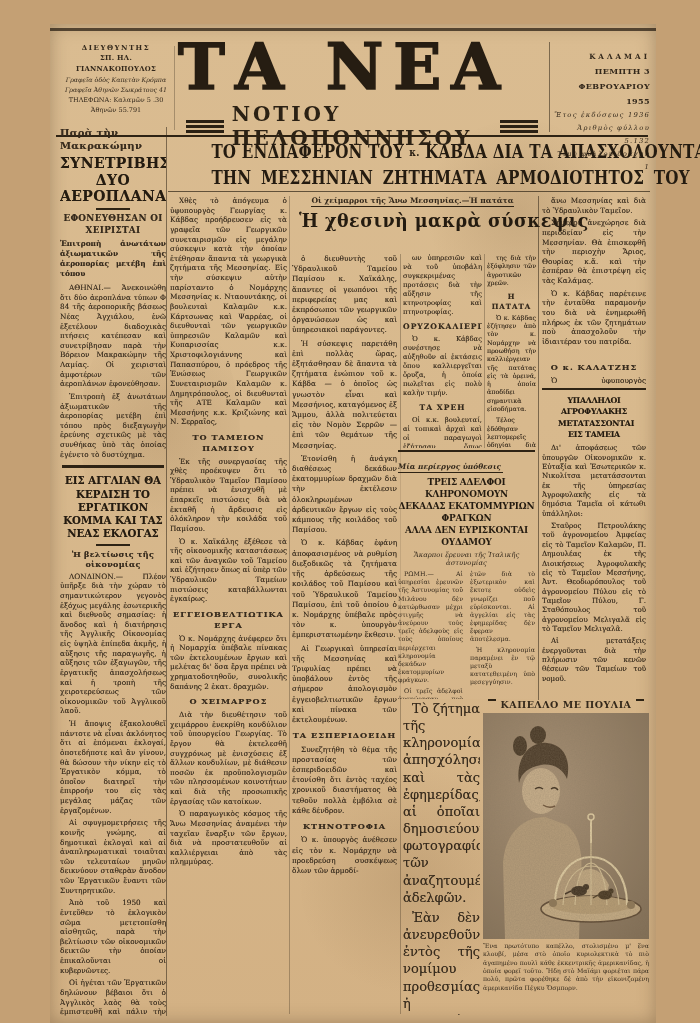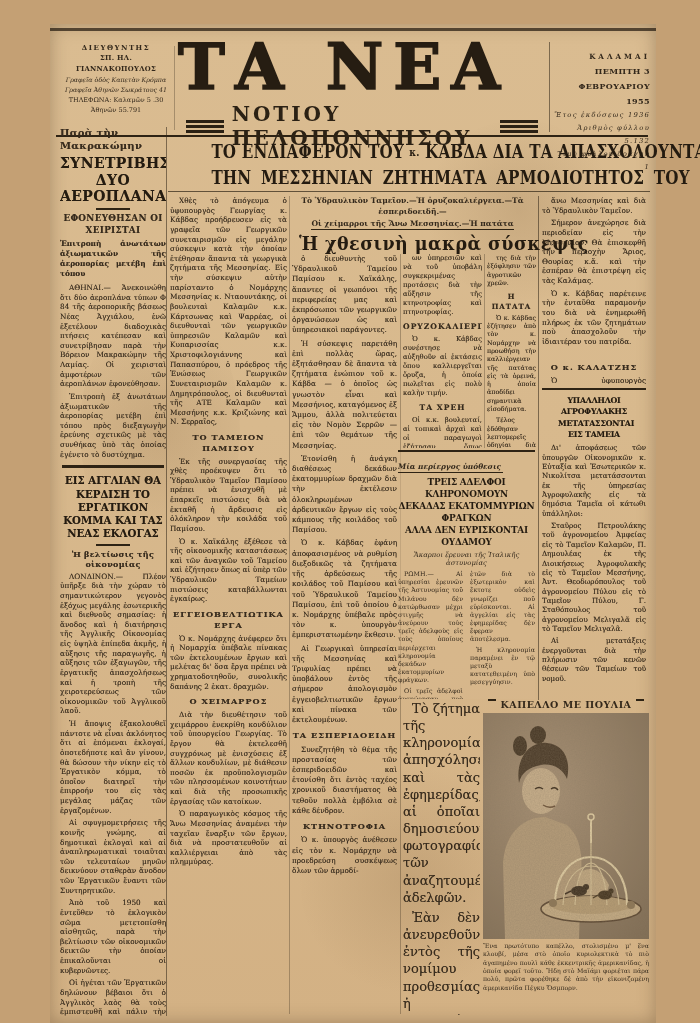--- a/index.html
+++ b/index.html
@@ -147,21 +147,20 @@
       <p class="para">Ὁ κ. Χαϊκάλης ἐξέθεσε τὰ τῆς οἰκονομικῆς καταστάσεως καὶ τῶν ἀναγκῶν τοῦ Ταμείου καὶ ἐζήτησεν ὅπως αἱ ὑπὲρ τῶν Ὑδραυλικῶν Ταμείων πιστώσεις καταβάλλωνται ἐγκαίρως.</p>
       <h4 class="subhead" style="margin: 5px 0px 3px;">ΕΓΓΕΙΟΒΕΛΤΙΩΤΙΚΑ ΕΡΓΑ</h4>
       <p class="para">Ὁ κ. Νομάρχης ἀνέφερεν ὅτι ἡ Νομαρχία ὑπέβαλε πίνακας τῶν ἐκτελουμένων ἔργων καὶ μελέτας δι' ὅσα ἔργα πρέπει νὰ χρηματοδοτηθοῦν, συνολικῆς δαπάνης 2 ἑκατ. δραχμῶν.</p>
       <h4 class="subhead" style="margin: 5px 0px 3px;">Ο ΧΕΙΜΑΡΡΟΣ</h4>
       <p class="para">Διὰ τὴν διευθέτησιν τοῦ χειμάρρου ἐνεκρίθη κονδύλιον τοῦ ὑπουργείου Γεωργίας. Τὸ ἔργον θὰ ἐκτελεσθῆ συγχρόνως μὲ ἐνισχύσεις ἐξ ἄλλων κονδυλίων, μὲ διάθεσιν ποσῶν ἐκ προϋπολογισμῶν τῶν πλησσομένων κοινοτήτων καὶ διὰ τῆς προσωπικῆς ἐργασίας τῶν κατοίκων.</p>
       <p class="para">Ὁ παραγωγικὸς κόσμος τῆς Ἄνω Μεσσηνίας ἀναμένει τὴν ταχεῖαν ἔναρξιν τῶν ἔργων, διὰ νὰ προστατευθοῦν αἱ καλλιέργειαι ἀπὸ τὰς πλημμύρας.</p>
     </div>
   <div class="vline faint" style="left:289px;top:196px;height:818px"></div>
 
   <div class="mid-head">
-    <div class="mid-kick">Τὸ Ὑδραυλικὸν Ταμεῖον.—Ἡ ὀρυζοκαλιέργεια.—Τὰ ἑσπεριδοειδῆ.—</div>
     <div class="mid-kick"><span class="u">Οἱ χείμαρροι τῆς Ἄνω Μεσσηνίας.—Ἡ πατάτα</span></div>
     <div class="mid-title">Ἡ χθεσινὴ μακρὰ σύσκεψις</div>
   </div>
 
   <div class="col" style="left:292px;top:254px;width:105px;height:760px;font-size:7.3px;line-height:1.4">
       <p class="para">ὁ διευθυντὴς τοῦ Ὑδραυλικοῦ Ταμείου Παμίσου κ. Χαϊκάλης, ἅπαντες οἱ γεωπόνοι τῆς περιφερείας μας καὶ ἐκπρόσωποι τῶν γεωργικῶν ὀργανώσεων ὡς καὶ ὑπηρεσιακοὶ παράγοντες.</p>
       <p class="para">Ἡ σύσκεψις παρετάθη ἐπὶ πολλὰς ὥρας, ἐξητάσθησαν δὲ ἅπαντα τὰ ζητήματα ἐνώπιον τοῦ κ. Κάβδα — ὁ ὁποῖος ὡς γνωστὸν εἶναι καὶ Μεσσήνιος, καταγόμενος ἐξ Ἄμμου, ἀλλὰ πολιτεύεται εἰς τὸν Νομὸν Σερρῶν — ἐπὶ τῶν θεμάτων τῆς Μεσσηνίας.</p>
       <p class="para">Ἐτονίσθη ἡ ἀνάγκη διαθέσεως δεκάδων ἑκατομμυρίων δραχμῶν διὰ τὴν ἐκτέλεσιν ὁλοκληρωμένων ἀρδευτικῶν ἔργων εἰς τοὺς κάμπους τῆς κοιλάδος τοῦ Παμίσου.</p>
       <p class="para">Ὁ κ. Κάβδας ἐφάνη ἀποφασισμένος νὰ ρυθμίση διεξοδικῶς τὰ ζητήματα τῆς ἀρδεύσεως τῆς κοιλάδος τοῦ Παμίσου καὶ τοῦ Ὑδραυλικοῦ Ταμείου Παμίσου, ἐπὶ τοῦ ὁποίου ὁ κ. Νομάρχης ὑπέβαλε πρὸς τὸν κ. ὑπουργὸν ἐμπεριστατωμένην ἔκθεσιν.</p>
       <p class="para">Αἱ Γεωργικαὶ ὑπηρεσίαι τῆς Μεσσηνίας καὶ Τριφυλίας πρέπει νὰ ὑποβάλουν ἐντὸς τῆς σήμερον ἀπολογισμὸν ἐγγειοβελτιωτικῶν ἔργων καὶ πίνακα τῶν ἐκτελουμένων.</p>

